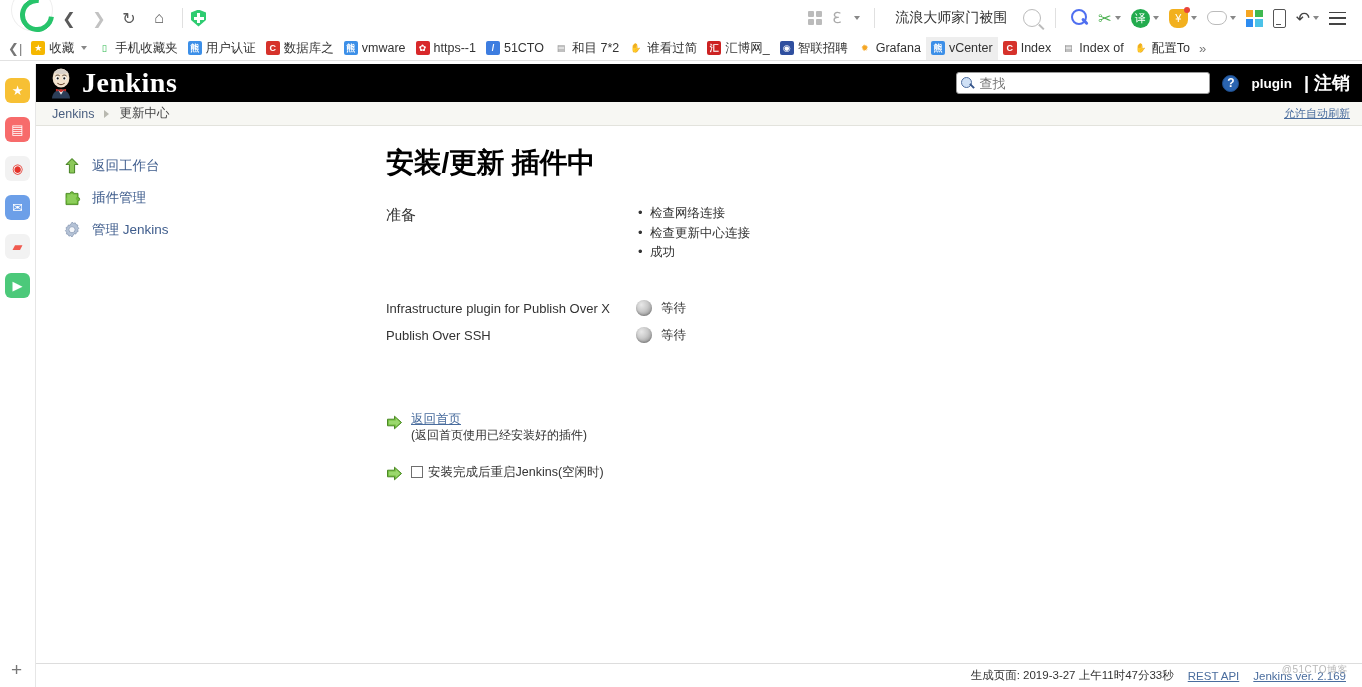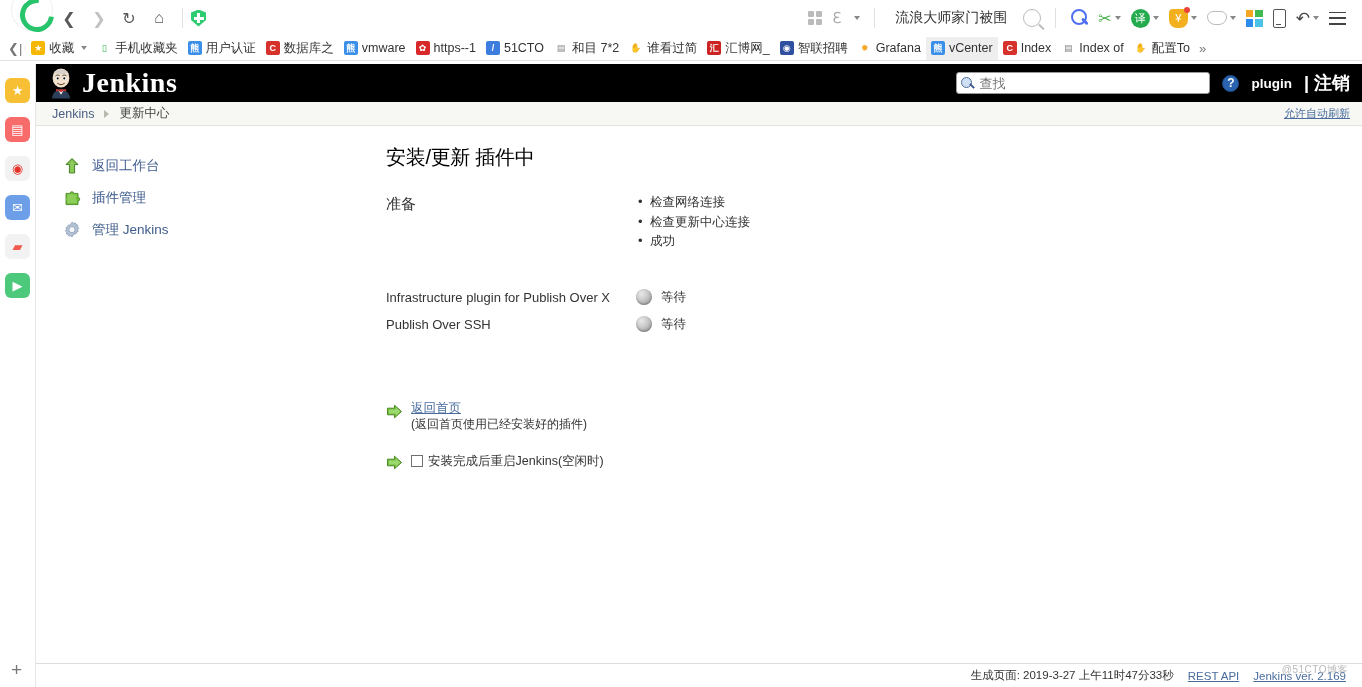--- a/index.html
+++ b/index.html
@@ -210,21 +210,21 @@
   .j-body { display: flex; height: calc(100% - 62px); position: relative; }
   .j-side { width: 350px; flex: none; padding: 24px 0 0 24px; }
   .side-item {
     display: flex; align-items: center; gap: 10px; height: 32px;
     font-size: 13.5px; color: #3e5c8c; padding-left: 2px;
   }
   .side-ico { width: 20px; height: 20px; flex: none; position: relative; }
 
   .j-main { flex: 1; padding: 18px 0 0 0; position: relative; }
   .main-title {
-    font-size: 20px; font-weight: normal; color: #000; margin: 0 0 22px 0;
+    font-size: 28px; font-weight: bold; color: #000; margin: 0 0 22px 0;
     letter-spacing: -0.3px;
   }
   .prep-row { display: flex; align-items: flex-start; }
   .prep-label { width: 250px; flex: none; font-size: 15px; color: #333; padding-top: 2px; }
   .prep-list { list-style: none; margin: 0; padding: 0; }
   .prep-list li {
     font-size: 12.5px; color: #333; padding-left: 14px; position: relative;
     line-height: 19.5px;
   }
   .prep-list li::before {

